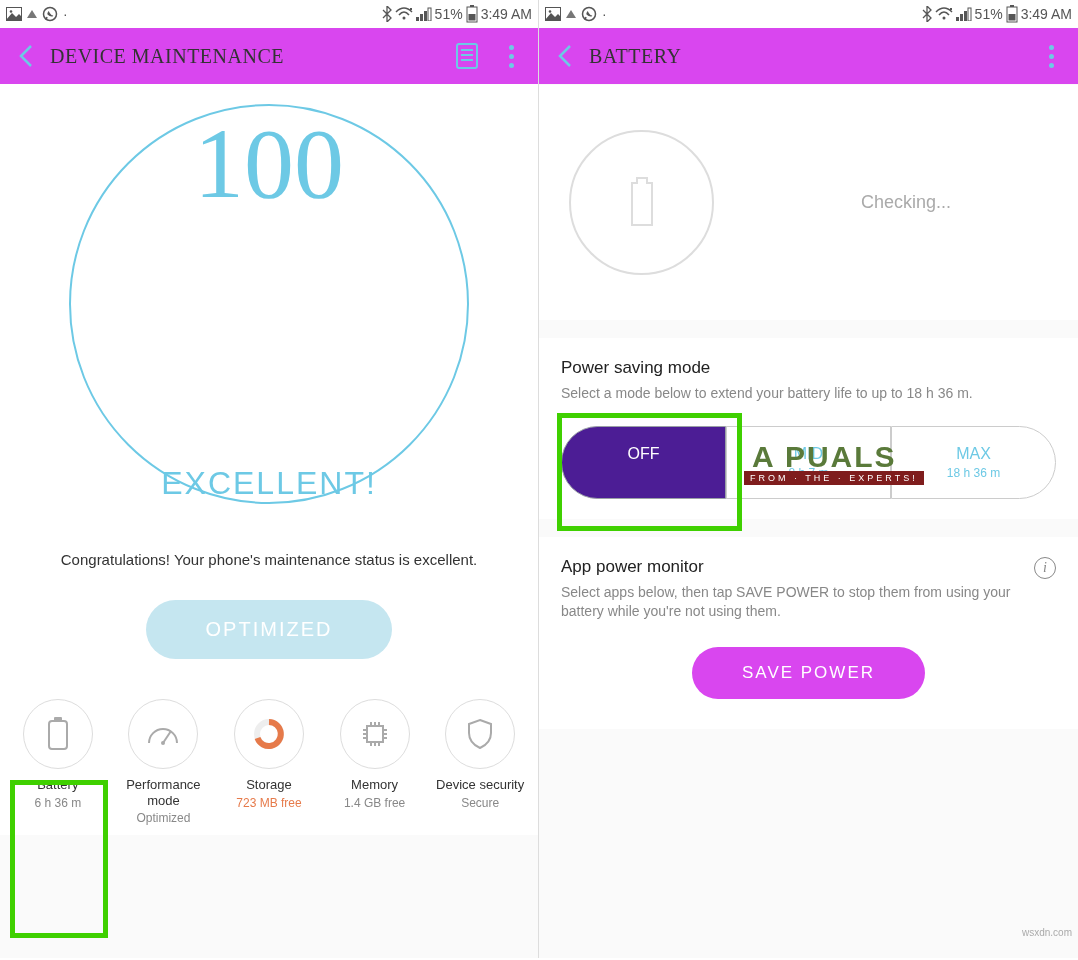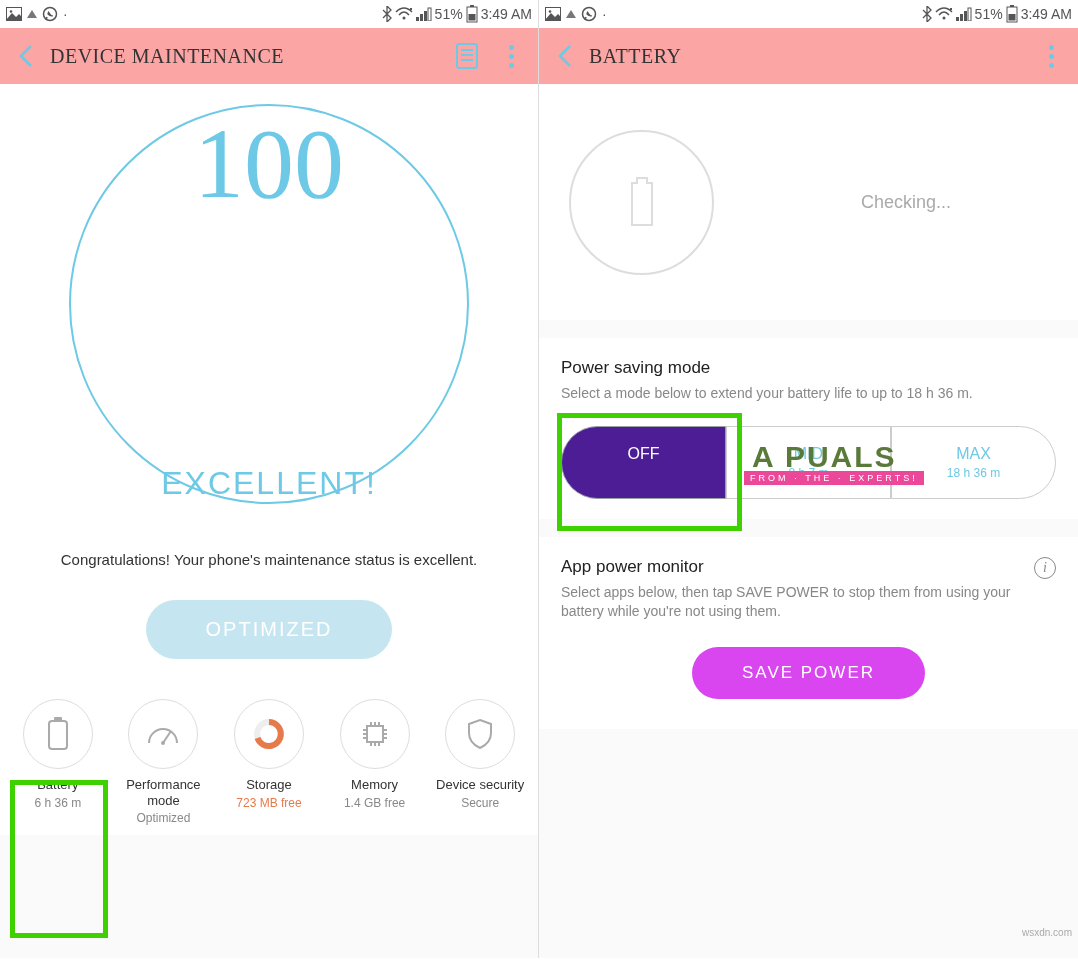--- a/index.html
+++ b/index.html
@@ -4,21 +4,21 @@
 <style>
 *{box-sizing:border-box;margin:0;padding:0;font-family:"Comic Sans MS","Segoe Script",cursive,sans-serif;}
 body{background:#f0f0f0;width:1078px;height:960px;overflow:hidden;}
 .wrap{display:flex;width:1078px;height:960px;background:#fff;}
 .screen{width:539px;height:958px;background:#fafafa;position:relative;border-right:1px solid #ddd;}
 .screen:last-child{border-right:none;}
 .status-bar{height:28px;background:#fff;display:flex;align-items:center;justify-content:space-between;padding:0 6px;font-family:sans-serif;font-size:14px;color:#555;}
 .status-left{display:flex;align-items:center;gap:5px;}
 .status-right{display:flex;align-items:center;gap:3px;}
 .tri{width:0;height:0;border-left:5px solid transparent;border-right:5px solid transparent;border-bottom:8px solid #777;}
-.app-bar{height:56px;display:flex;align-items:center;padding:0 12px;background:#fca5a5;}
+.app-bar{height:56px;display:flex;align-items:center;padding:0 12px;background:#d946ef;}
 .back-chevron{width:28px;height:28px;display:flex;align-items:center;justify-content:center;color:#6dc9e5;font-size:26px;}
 .app-title{flex:1;font-family:"Comic Sans MS",cursive;font-size:20px;color:#333;letter-spacing:0.5px;margin-left:10px;font-weight:400;}
 .dots-btn{width:30px;display:flex;flex-direction:column;align-items:center;gap:4px;}
 .dots-btn span{width:5px;height:5px;border-radius:50%;background:#6dc9e5;}
 .doc-icon{width:22px;height:26px;border:2px solid #6dc9e5;border-radius:3px;margin-right:18px;position:relative;}
 .doc-icon::before{content:"";position:absolute;top:4px;left:3px;right:3px;height:2px;background:#6dc9e5;box-shadow:0 5px 0 #6dc9e5,0 10px 0 #6dc9e5;}
 .score-section{text-align:center;padding:20px 0 10px;background:#fff;}
 .score-circle{width:400px;height:400px;border:2px solid #6dc9e5;border-radius:50%;margin:0 auto;display:flex;flex-direction:column;align-items:center;justify-content:space-between;}
 .score-num{font-size:100px;color:#6dc9e5;font-family:"Comic Sans MS",cursive;font-weight:300;}
 .score-word{font-size:32px;color:#6dc9e5;letter-spacing:2px;margin-top:-10px;}
@@ -44,21 +44,21 @@
 .psm-opt:last-child{border-radius:0 40px 40px 0;}
 .psm-opt.active{background:#4c1d95;color:#fff;border-color:#9aa0a6;}
 .psm-main{font-size:16px;color:#6dc9e5;}
 .psm-opt.active .psm-main{color:#fff;}
 .psm-sub{font-size:12px;color:#6dc9e5;margin-top:3px;}
 .save-power-btn{display:block;margin:25px auto 10px;padding:16px 50px;border-radius:40px;background:#d946ef;color:#fff;font-size:17px;letter-spacing:2px;width:fit-content;text-align:center;}
 .info-icon{float:right;width:22px;height:22px;border:1.5px solid #888;border-radius:50%;display:flex;align-items:center;justify-content:center;font-family:serif;font-style:italic;color:#888;font-size:14px;}
 .watermark{position:absolute;bottom:20px;right:6px;font-family:sans-serif;font-size:10px;color:#aaa;}
 .logo-over{position:absolute;left:205px;top:440px;pointer-events:none;z-index:5;}
 .logo-text{font-family:Arial,sans-serif;font-size:30px;font-weight:900;color:#5a7a3a;letter-spacing:2px;margin-left:8px;}
-.logo-sub{font-family:Arial,sans-serif;font-size:9px;background:#ec4899;color:#fff;padding:2px 6px;letter-spacing:3px;margin-top:-3px;text-align:center;}
+.logo-sub{font-family:Arial,sans-serif;font-size:9px;background:#7f1d1d;color:#fff;padding:2px 6px;letter-spacing:3px;margin-top:-3px;text-align:center;}
 svg{display:block;}
 </style>
 </head>
 <body>
 
 <div class="wrap">
 
   <div class="screen">
     <div class="status-bar">
       <div class="status-left">

